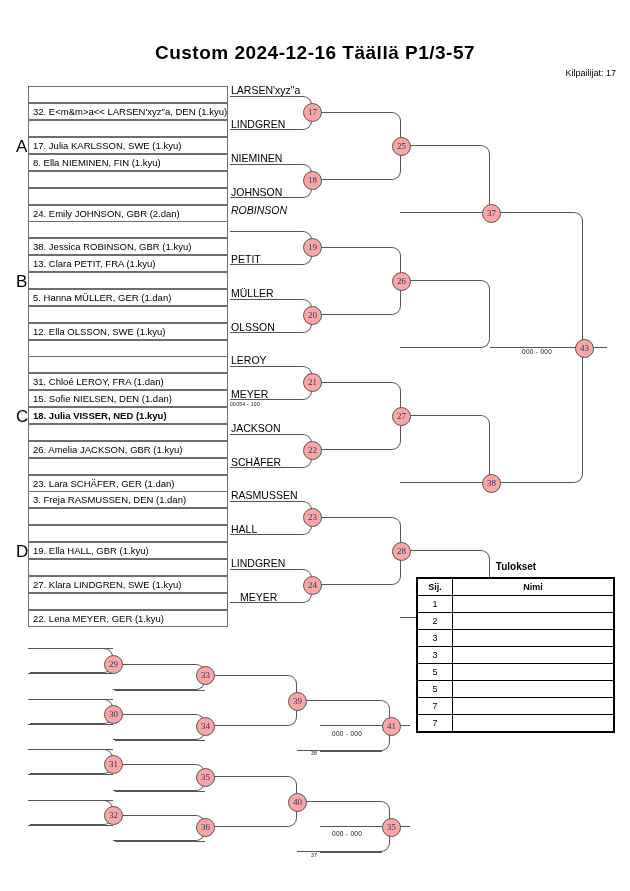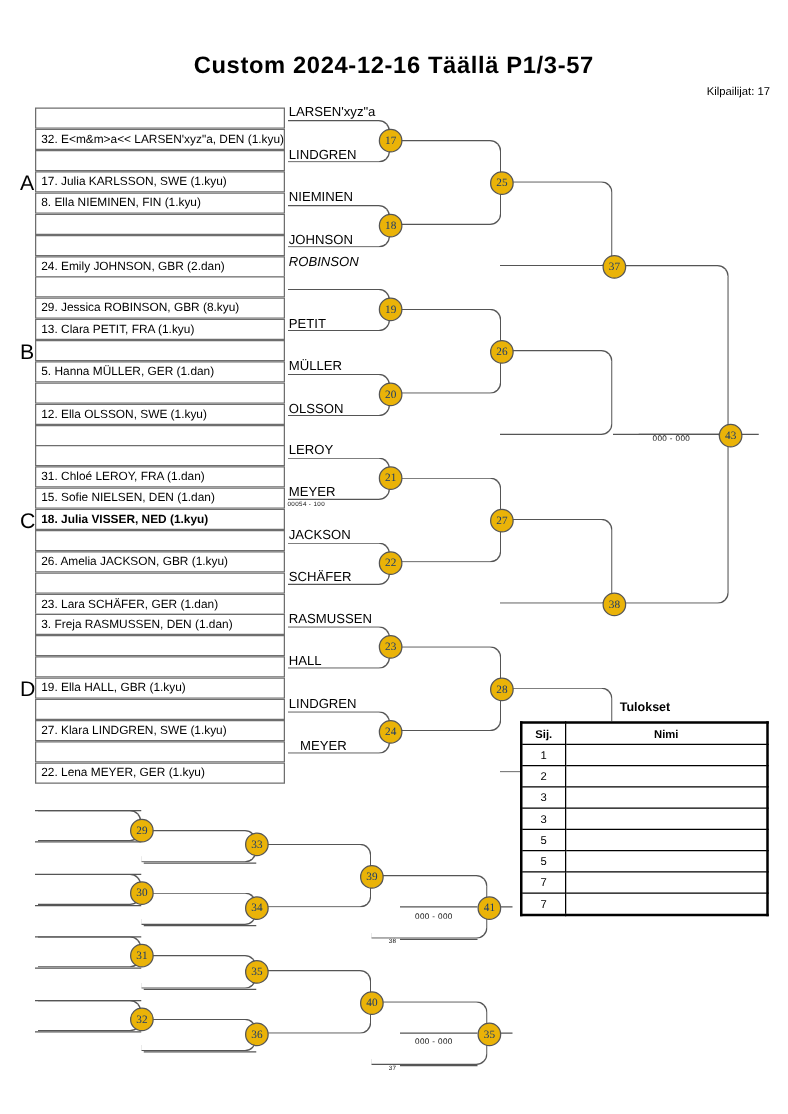--- a/index.html
+++ b/index.html
@@ -43,21 +43,21 @@
   .conn{
     position:absolute;box-sizing:border-box;
     border:1px solid #555;border-left:none;background:transparent;
     border-top-right-radius:9px;border-bottom-right-radius:9px;
   }
   .hline{position:absolute;background:#555;height:1px;}
 
   
   .mnum{
     position:absolute;width:17px;height:17px;border-radius:50%;
-    border:1px solid #555;background:#eab308;
+    border:1px solid #555;background:#fca5a5;
     font-size:9px;line-height:16px;text-align:center;color:#1a3a6b;
     font-family:"Liberation Serif","DejaVu Serif",serif;
   }
 
   .sect{
     position:absolute;font-size:17px;line-height:17px;color:#000;
   }
 
   
   .results-title{
@@ -101,21 +101,21 @@
       <div class="elabel" style="left: 30px; top: 154px;">8. Ella NIEMINEN, FIN (1.kyu)</div>
       <div class="ebox" style="left: 28px; top: 171px;"></div>
       <div class="elabel" style="left: 30px; top: 171px;"></div>
       <div class="ebox" style="left: 28px; top: 188px;"></div>
       <div class="elabel" style="left: 30px; top: 188px;"></div>
       <div class="ebox" style="left: 28px; top: 205px;"></div>
       <div class="elabel" style="left: 30px; top: 205px;">24. Emily JOHNSON, GBR (2.dan)</div>
       <div class="ebox" style="left: 28px; top: 221px;"></div>
       <div class="elabel" style="left: 30px; top: 221px;"></div>
       <div class="ebox" style="left: 28px; top: 238px;"></div>
-      <div class="elabel" style="left: 30px; top: 238px;">29. Jessica ROBINSON, GBR (8.kyu)</div>
+      <div class="elabel" style="left: 30px; top: 238px;">38. Jessica ROBINSON, GBR (1.kyu)</div>
       <div class="ebox" style="left: 28px; top: 255px;"></div>
       <div class="elabel" style="left: 30px; top: 255px;">13. Clara PETIT, FRA (1.kyu)</div>
       <div class="ebox" style="left: 28px; top: 272px;"></div>
       <div class="elabel" style="left: 30px; top: 272px;"></div>
       <div class="ebox" style="left: 28px; top: 289px;"></div>
       <div class="elabel" style="left: 30px; top: 289px;">5. Hanna MÜLLER, GER (1.dan)</div>
       <div class="ebox" style="left: 28px; top: 306px;"></div>
       <div class="elabel" style="left: 30px; top: 306px;"></div>
       <div class="ebox" style="left: 28px; top: 323px;"></div>
       <div class="elabel" style="left: 30px; top: 323px;">12. Ella OLSSON, SWE (1.kyu)</div>

